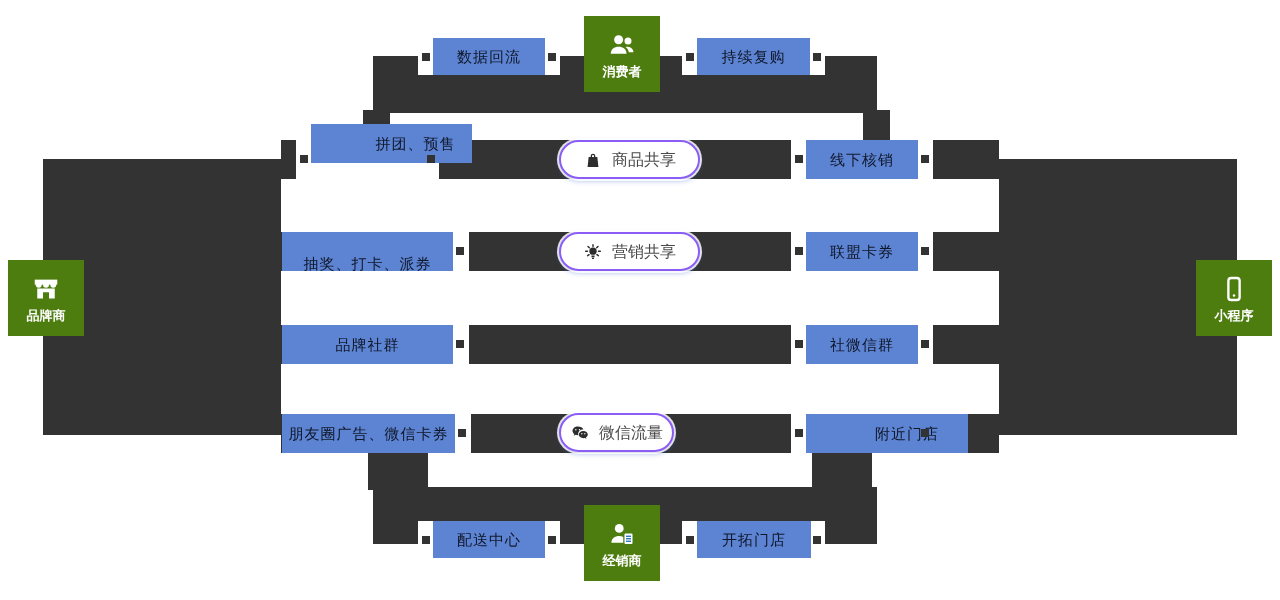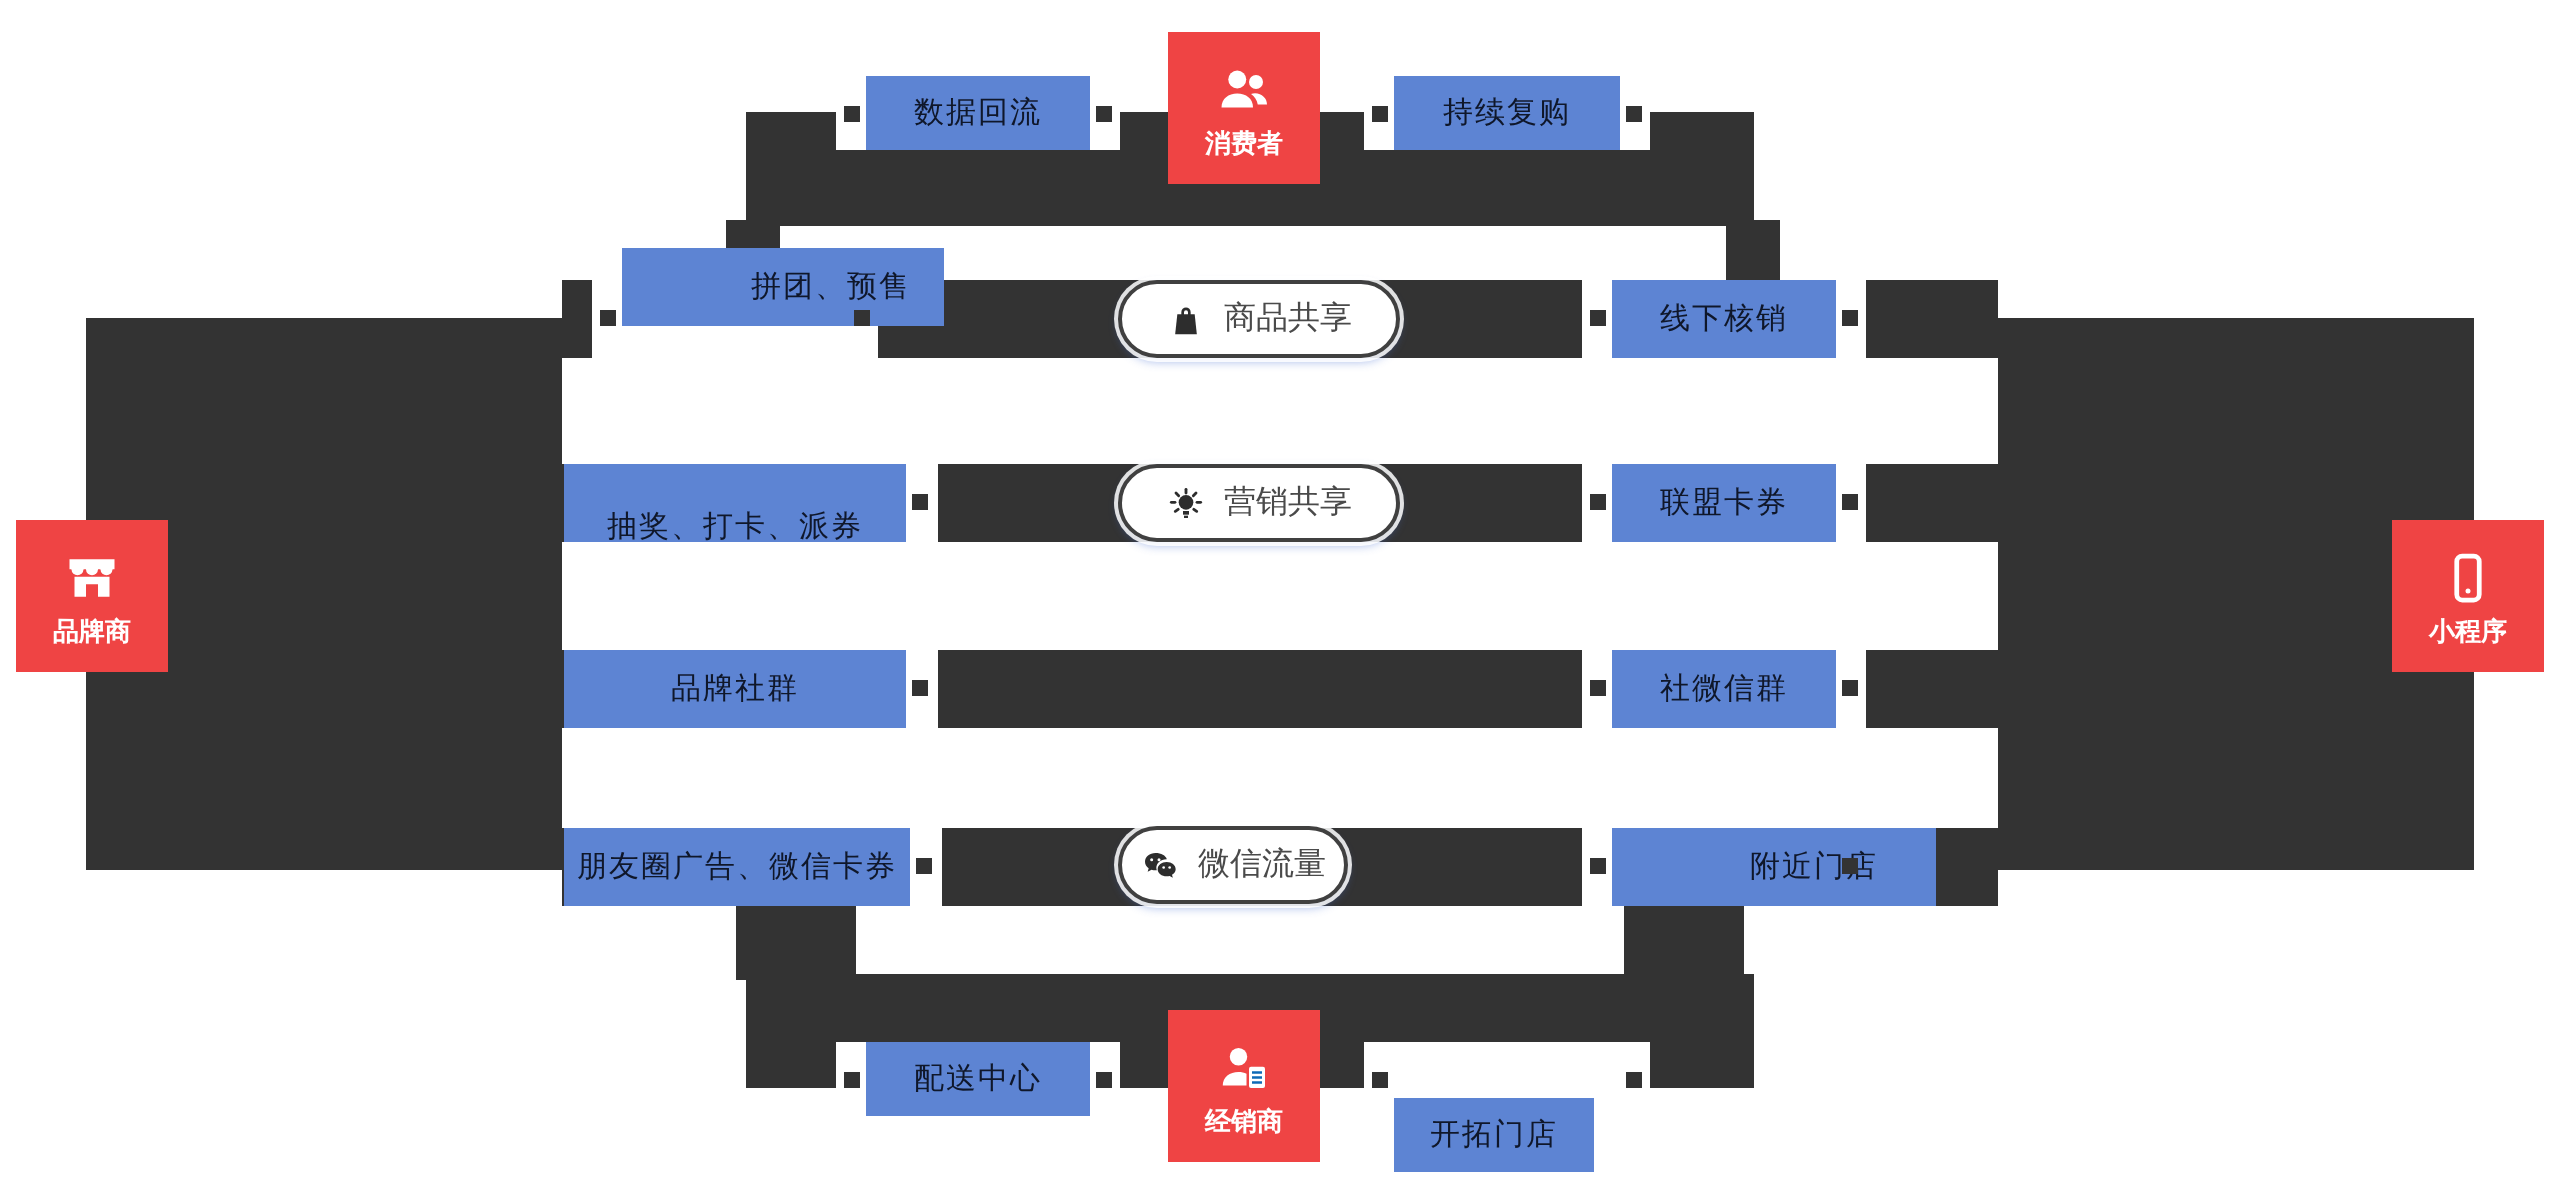--- a/index.html
+++ b/index.html
@@ -3,26 +3,26 @@
 <meta charset="utf-8">
 <style>
   html,body{margin:0;padding:0;background:#fff;}
   .canvas{position:relative;width:1280px;height:600px;background:#ffffff;overflow:hidden;
           font-family:"Liberation Sans",sans-serif;}
   .dk{position:absolute;background:#333333;}
   .halo{position:absolute;background:#ffffff;}
   .tick{position:absolute;width:8px;height:8px;background:#333333;}
   .bx{position:absolute;background:#5d84d3;color:#0f172a;display:flex;align-items:center;
       justify-content:center;font-size:15px;letter-spacing:1px;white-space:nowrap;}
-  .pill{position:absolute;background:#ffffff;border:2px solid #404040;border-radius:20px;
+  .pill{position:absolute;background:#ffffff;border:2px solid #8b5cf6;border-radius:20px;
         display:flex;align-items:center;justify-content:center;gap:9px;color:#4a4a4a;
         font-size:16px;box-sizing:border-box;
         box-shadow:0 0 0 2px rgba(255,255,255,.85),0 2px 5px rgba(70,110,210,.45);}
   .pill svg{width:20px;height:20px;flex:0 0 auto;}
-  .hub{position:absolute;background:#ef4444;color:#ffffff;display:flex;flex-direction:column;
+  .hub{position:absolute;background:#4d7c0f;color:#ffffff;display:flex;flex-direction:column;
        align-items:center;justify-content:center;gap:5px;font-size:13px;font-weight:bold;}
   .hub svg{width:30px;height:30px;}
   .lbl{line-height:1;}
 </style>
 </head>
 <body>
 
 <div class="canvas">
 
   <div class="dk" style="left:373px;top:56px;width:504px;height:57px;"></div>
@@ -53,21 +53,21 @@
 
   <div class="bx" style="left:433px;top:38px;width:112px;height:37px;">
       <span class="lbl">数据回流</span>
     </div>
   <div class="bx" style="left:697px;top:38px;width:113px;height:37px;">
       <span class="lbl">持续复购</span>
     </div>
   <div class="bx" style="left:433px;top:521px;width:112px;height:37px;">
       <span class="lbl">配送中心</span>
     </div>
-  <div class="bx" style="left:697px;top:521px;width:100px;height:37px;margin-top:28px;">
+  <div class="bx" style="left:697px;top:521px;width:114px;height:37px;">
       <span class="lbl">开拓门店</span>
     </div>
 
   <div class="bx" style="left:311px;top:124px;width:113px;height:39px;padding-left:48px;">
       <span class="lbl">拼团、预售</span>
     </div>
   <div class="bx" style="left:282px;top:232px;width:171px;height:39px;align-items:flex-end;">
       <span class="lbl">抽奖、打卡、派券</span>
     </div>
   <div class="bx" style="left:282px;top:325px;width:171px;height:39px;">

